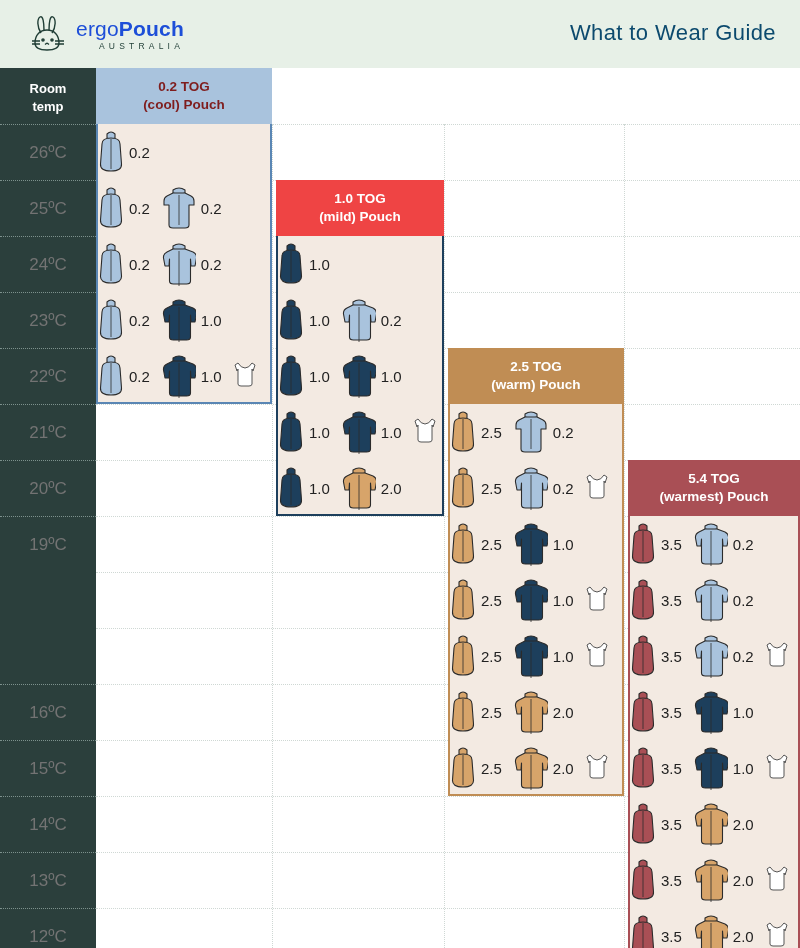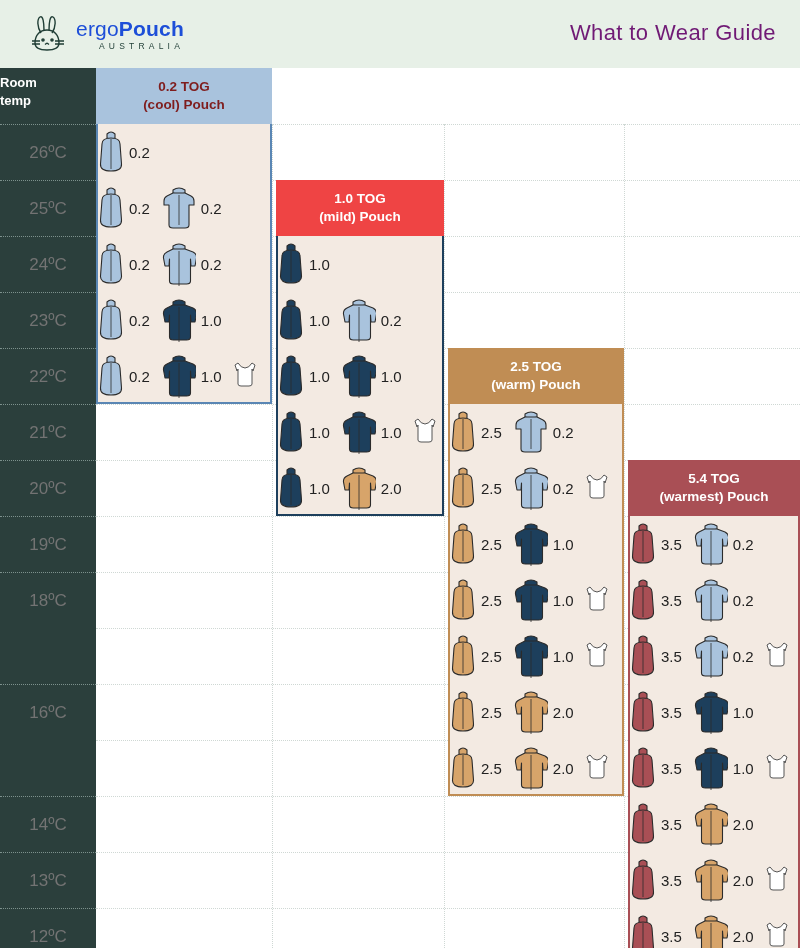--- a/index.html
+++ b/index.html
@@ -43,21 +43,21 @@
     color: #1f3d35;
     letter-spacing: 4.2px;
     text-align: right;
     margin-top: 3px;
   }
   .guide-title {
     position: absolute;
     right: 24px;
     top: 20px;
     font-size: 22px;
-    color: #701a75;
+    color: #0c4a6e;
     letter-spacing: .4px;
     margin-left: 40px;
   }
 
   
   .grid {
     position: absolute;
     left: 0; top: 68px;
     width: 800px; height: 880px;
   }
@@ -65,21 +65,22 @@
     position: absolute;
     left: 0; top: 0;
     width: 96px;
     height: 880px;
     background: #2b3f3c;
   }
   .temp-head {
     color: #ffffff;
     font-size: 13px;
     font-weight: bold;
-    padding-top: 6px;
+    text-align: center;
+    padding-top: 12px;
     line-height: 1.35;
   }
   .temp-cell {
     position: absolute;
     left: 0;
     width: 96px;
     color: #737373;
     font-size: 17px;
     display: flex;
     align-items: center;
@@ -180,22 +181,22 @@
       </div>
     </div>
   <div class="temp-cell" style="top: 56px; height: 56px;">26ºC</div>
       <div class="temp-cell" style="top: 112px; height: 56px;">25ºC</div>
       <div class="temp-cell" style="top: 168px; height: 56px;">24ºC</div>
       <div class="temp-cell" style="top: 224px; height: 56px;">23ºC</div>
       <div class="temp-cell" style="top: 280px; height: 56px;">22ºC</div>
       <div class="temp-cell" style="top: 336px; height: 56px;">21ºC</div>
       <div class="temp-cell" style="top: 392px; height: 56px;">20ºC</div>
       <div class="temp-cell" style="top: 448px; height: 56px;">19ºC</div>
-      <div class="temp-cell" style="top: 504px; height: 56px;">18ºC</div>
       <div class="temp-cell" style="top: 616px; height: 56px;">16ºC</div>
+      <div class="temp-cell" style="top: 672px; height: 56px;">15ºC</div>
       <div class="temp-cell" style="top: 728px; height: 56px;">14ºC</div>
       <div class="temp-cell" style="top: 784px; height: 56px;">13ºC</div>
       <div class="temp-cell" style="top: 840px; height: 56px;">12ºC</div>
       <div class="rowline" style="top: 56px;"></div>
       <div class="rowline" style="top: 112px;"></div>
       <div class="rowline" style="top: 168px;"></div>
       <div class="rowline" style="top: 224px;"></div>
       <div class="rowline" style="top: 280px;"></div>
       <div class="rowline" style="top: 336px;"></div>
       <div class="rowline" style="top: 392px;"></div>

